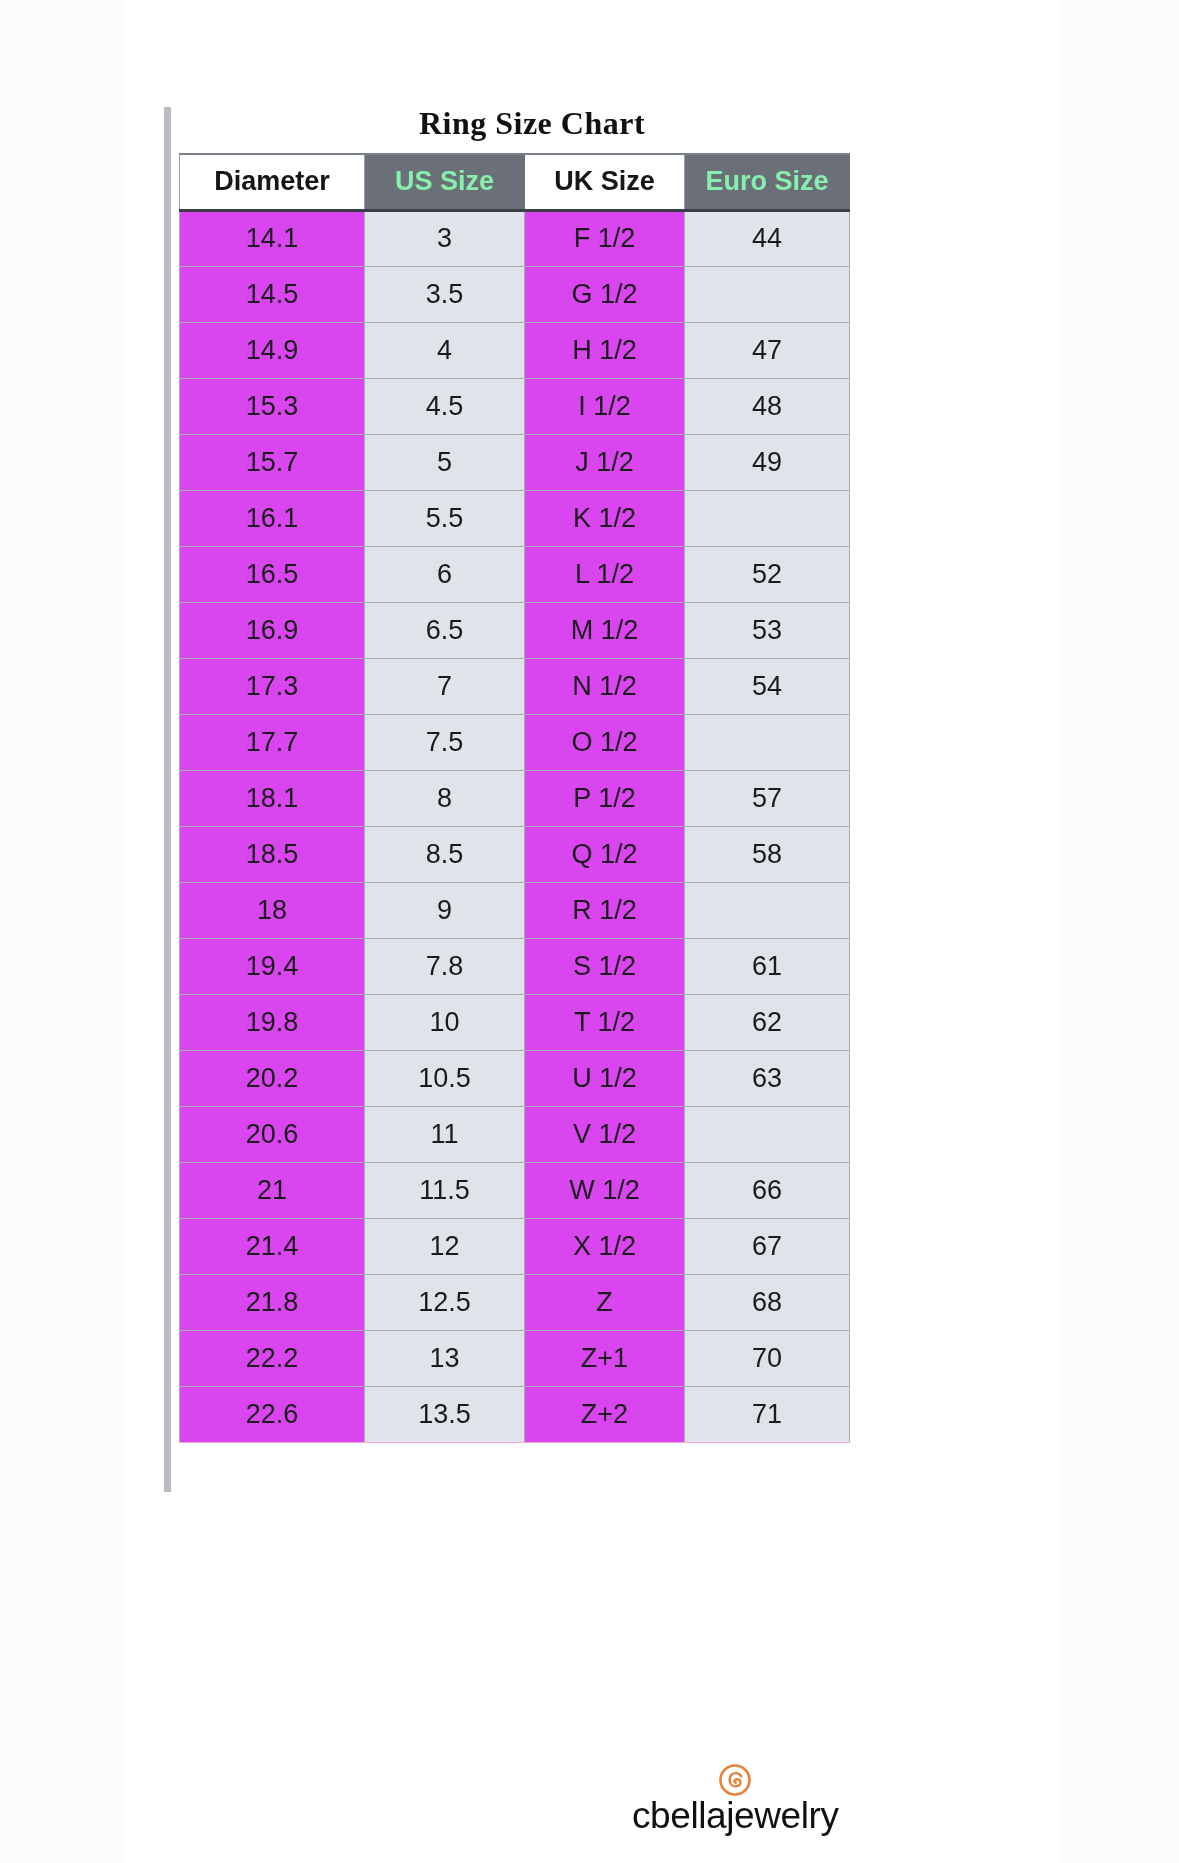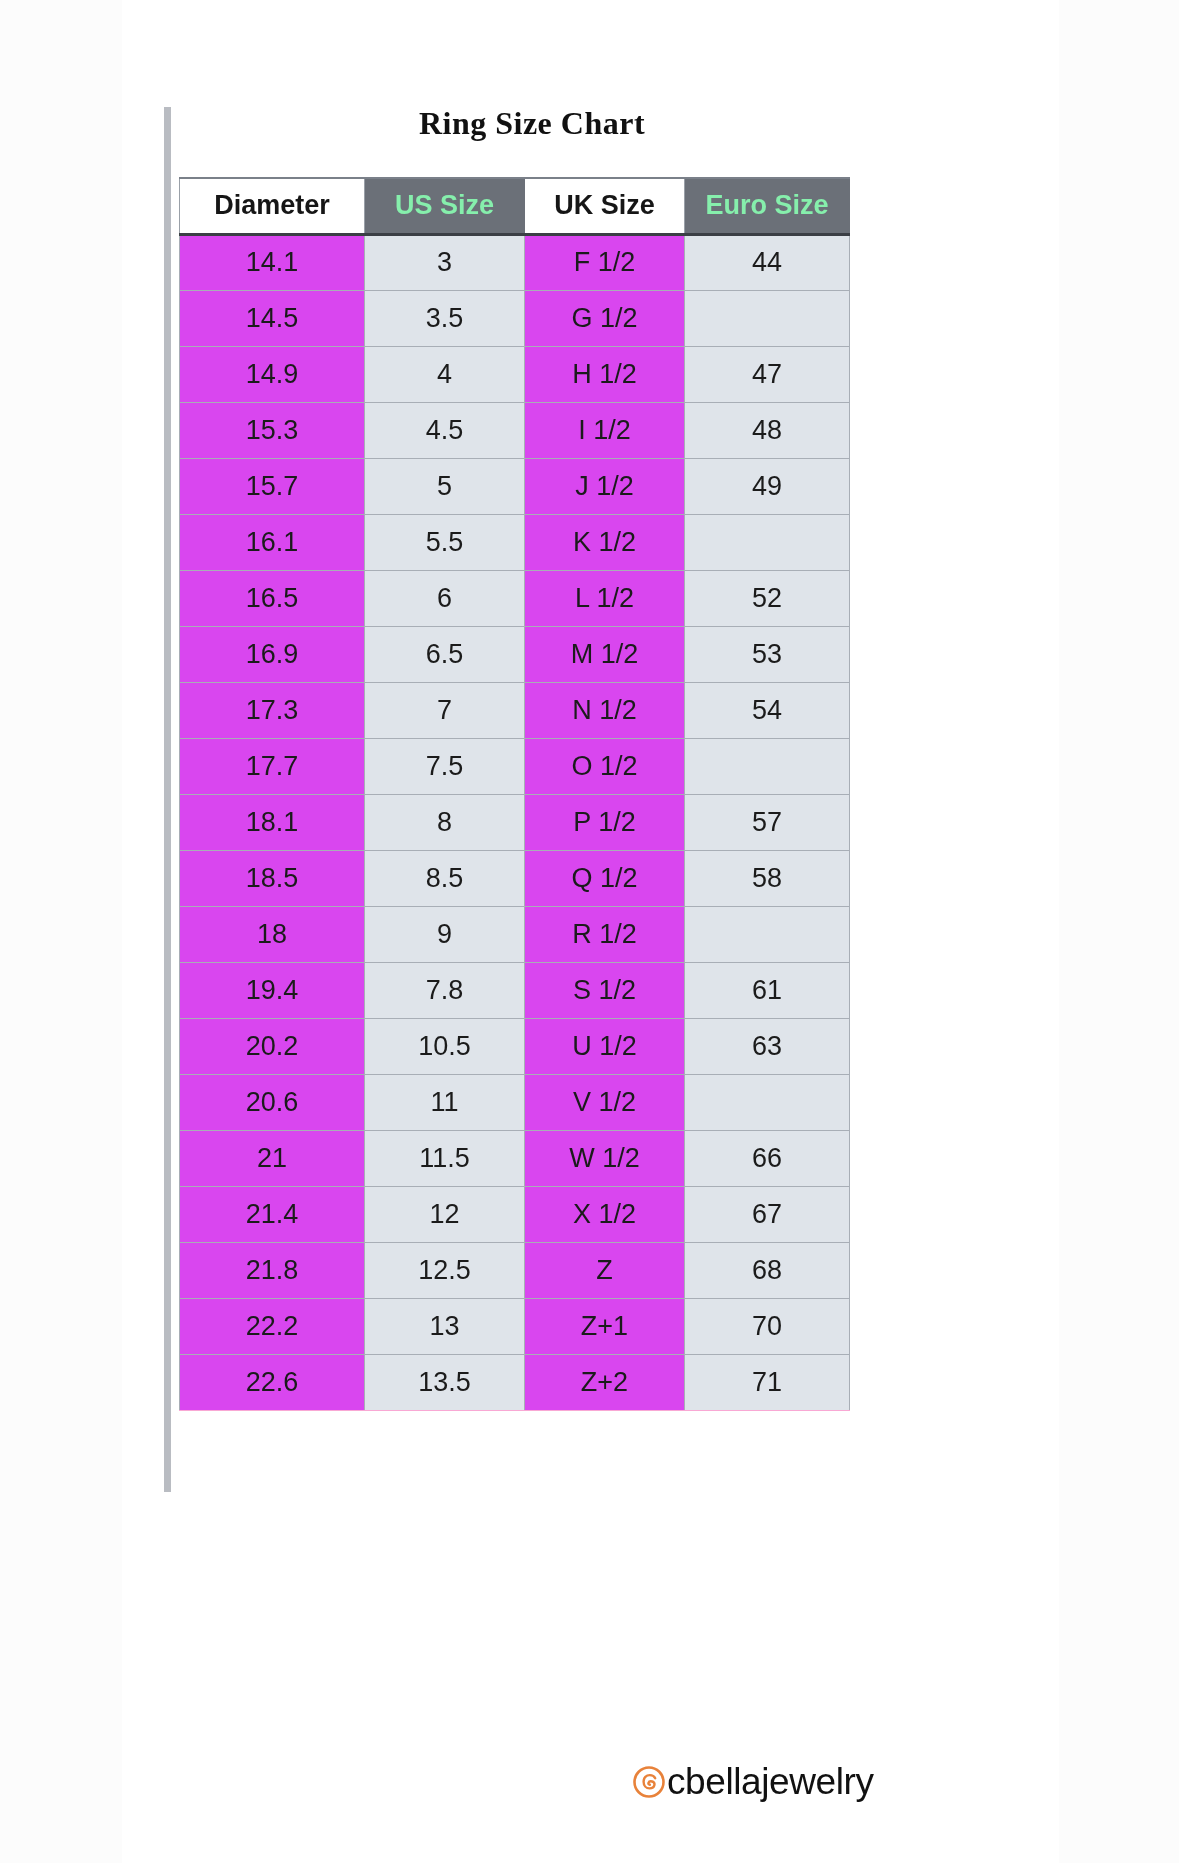--- a/index.html
+++ b/index.html
@@ -70,21 +70,21 @@
     font-size: 32px;
     letter-spacing: 0.5px;
     color: #111111;
     white-space: nowrap;
   }
 
   
   .size-table {
     position: absolute;
     left: 57px;
-    top: 80px;
+    top: 56px;
     width: 670px;
     border-collapse: collapse;
     table-layout: fixed;
   }
   .size-table th,
   .size-table td {
     height: 56px;
     text-align: center;
     vertical-align: middle;
     font-size: 27px;
@@ -133,20 +133,21 @@
   
   .watermark {
     position: absolute;
     left: 628px;
     top: 1759px;
     display: flex;
     align-items: center;
     background: #ffffff;
     border-radius: 14px;
     padding: 4px 10px 4px 4px;
+    flex-direction: column;
   }
   .at-glyph {
     display: inline-block;
     width: 34px;
     height: 34px;
     margin-right: 1px;
     flex: 0 0 auto;
   }
   .watermark-handle {
     font-family: "Liberation Sans", sans-serif;
@@ -261,20 +262,26 @@
             <td class="col-light">R 1/2</td>
             <td class="col-shade"></td>
           </tr>
           <tr>
             <td class="col-light">19.4</td>
             <td class="col-shade">7.8</td>
             <td class="col-light">S 1/2</td>
             <td class="col-shade">61</td>
           </tr>
           <tr>
+            <td class="col-light">19.8</td>
+            <td class="col-shade">10</td>
+            <td class="col-light">T 1/2</td>
+            <td class="col-shade">62</td>
+          </tr>
+          <tr>
             <td class="col-light">20.2</td>
             <td class="col-shade">10.5</td>
             <td class="col-light">U 1/2</td>
             <td class="col-shade">63</td>
           </tr>
           <tr>
             <td class="col-light">20.6</td>
             <td class="col-shade">11</td>
             <td class="col-light">V 1/2</td>
             <td class="col-shade"></td>

